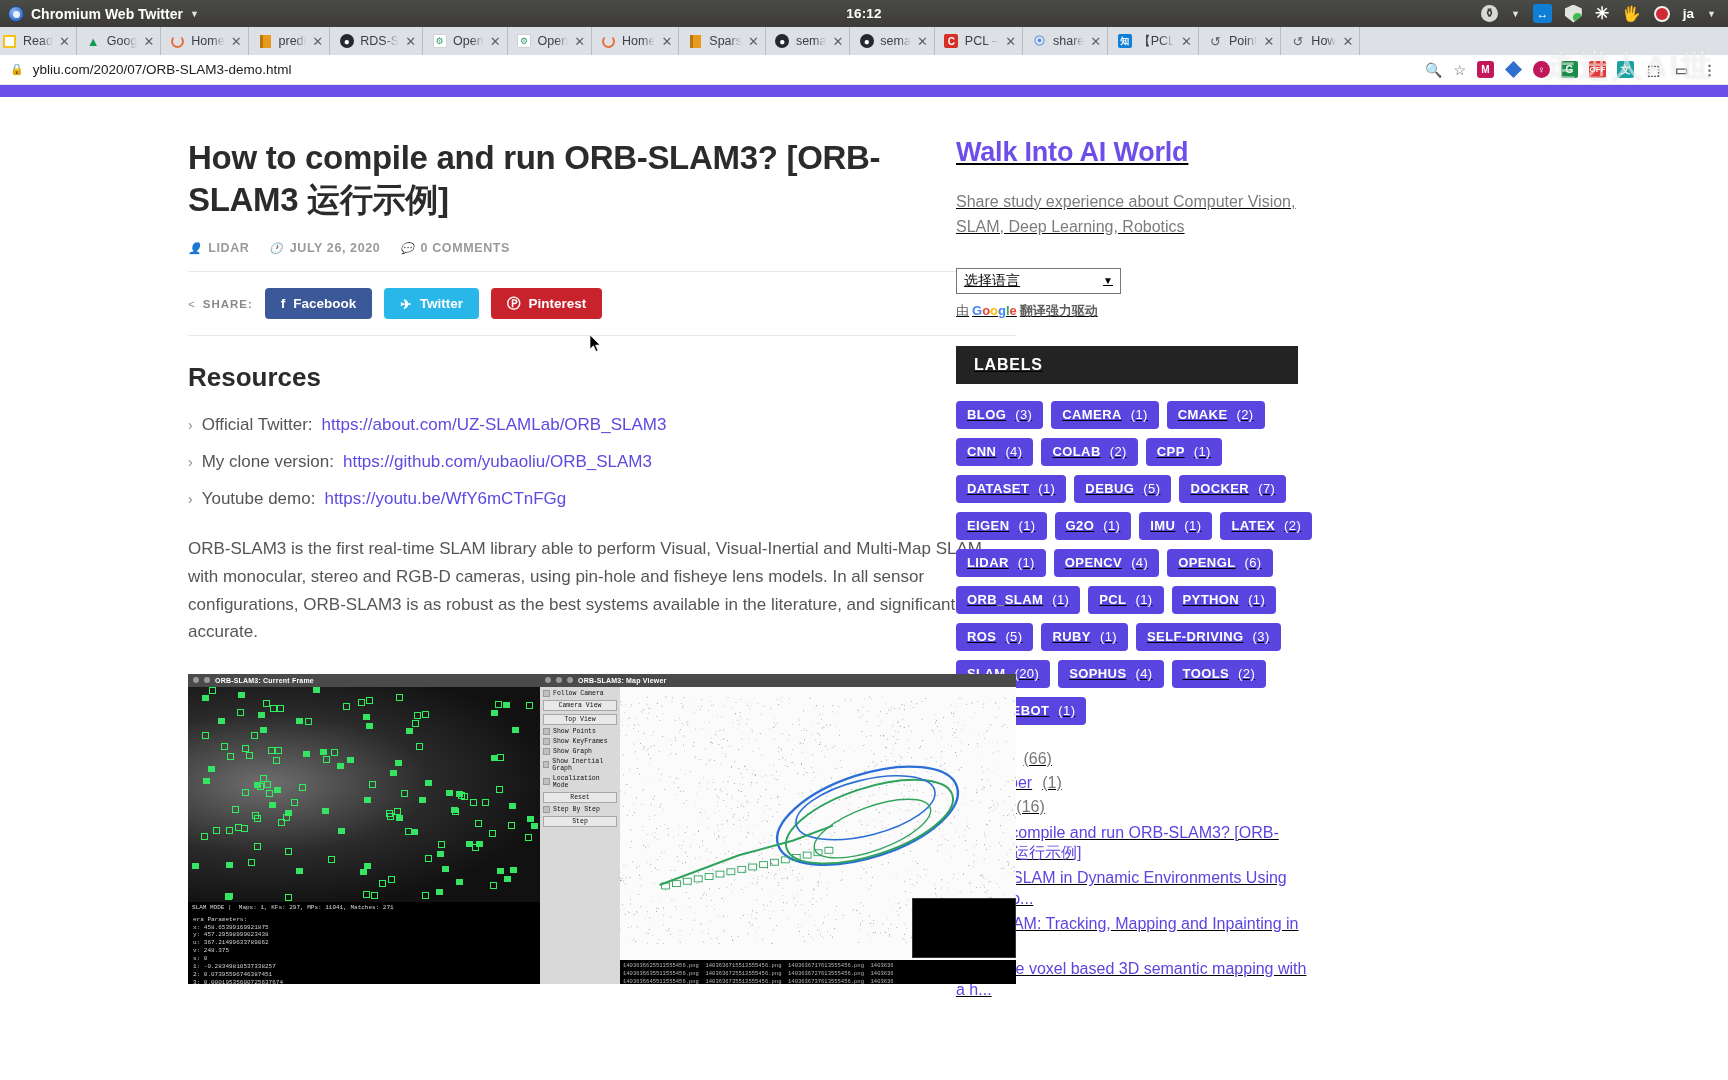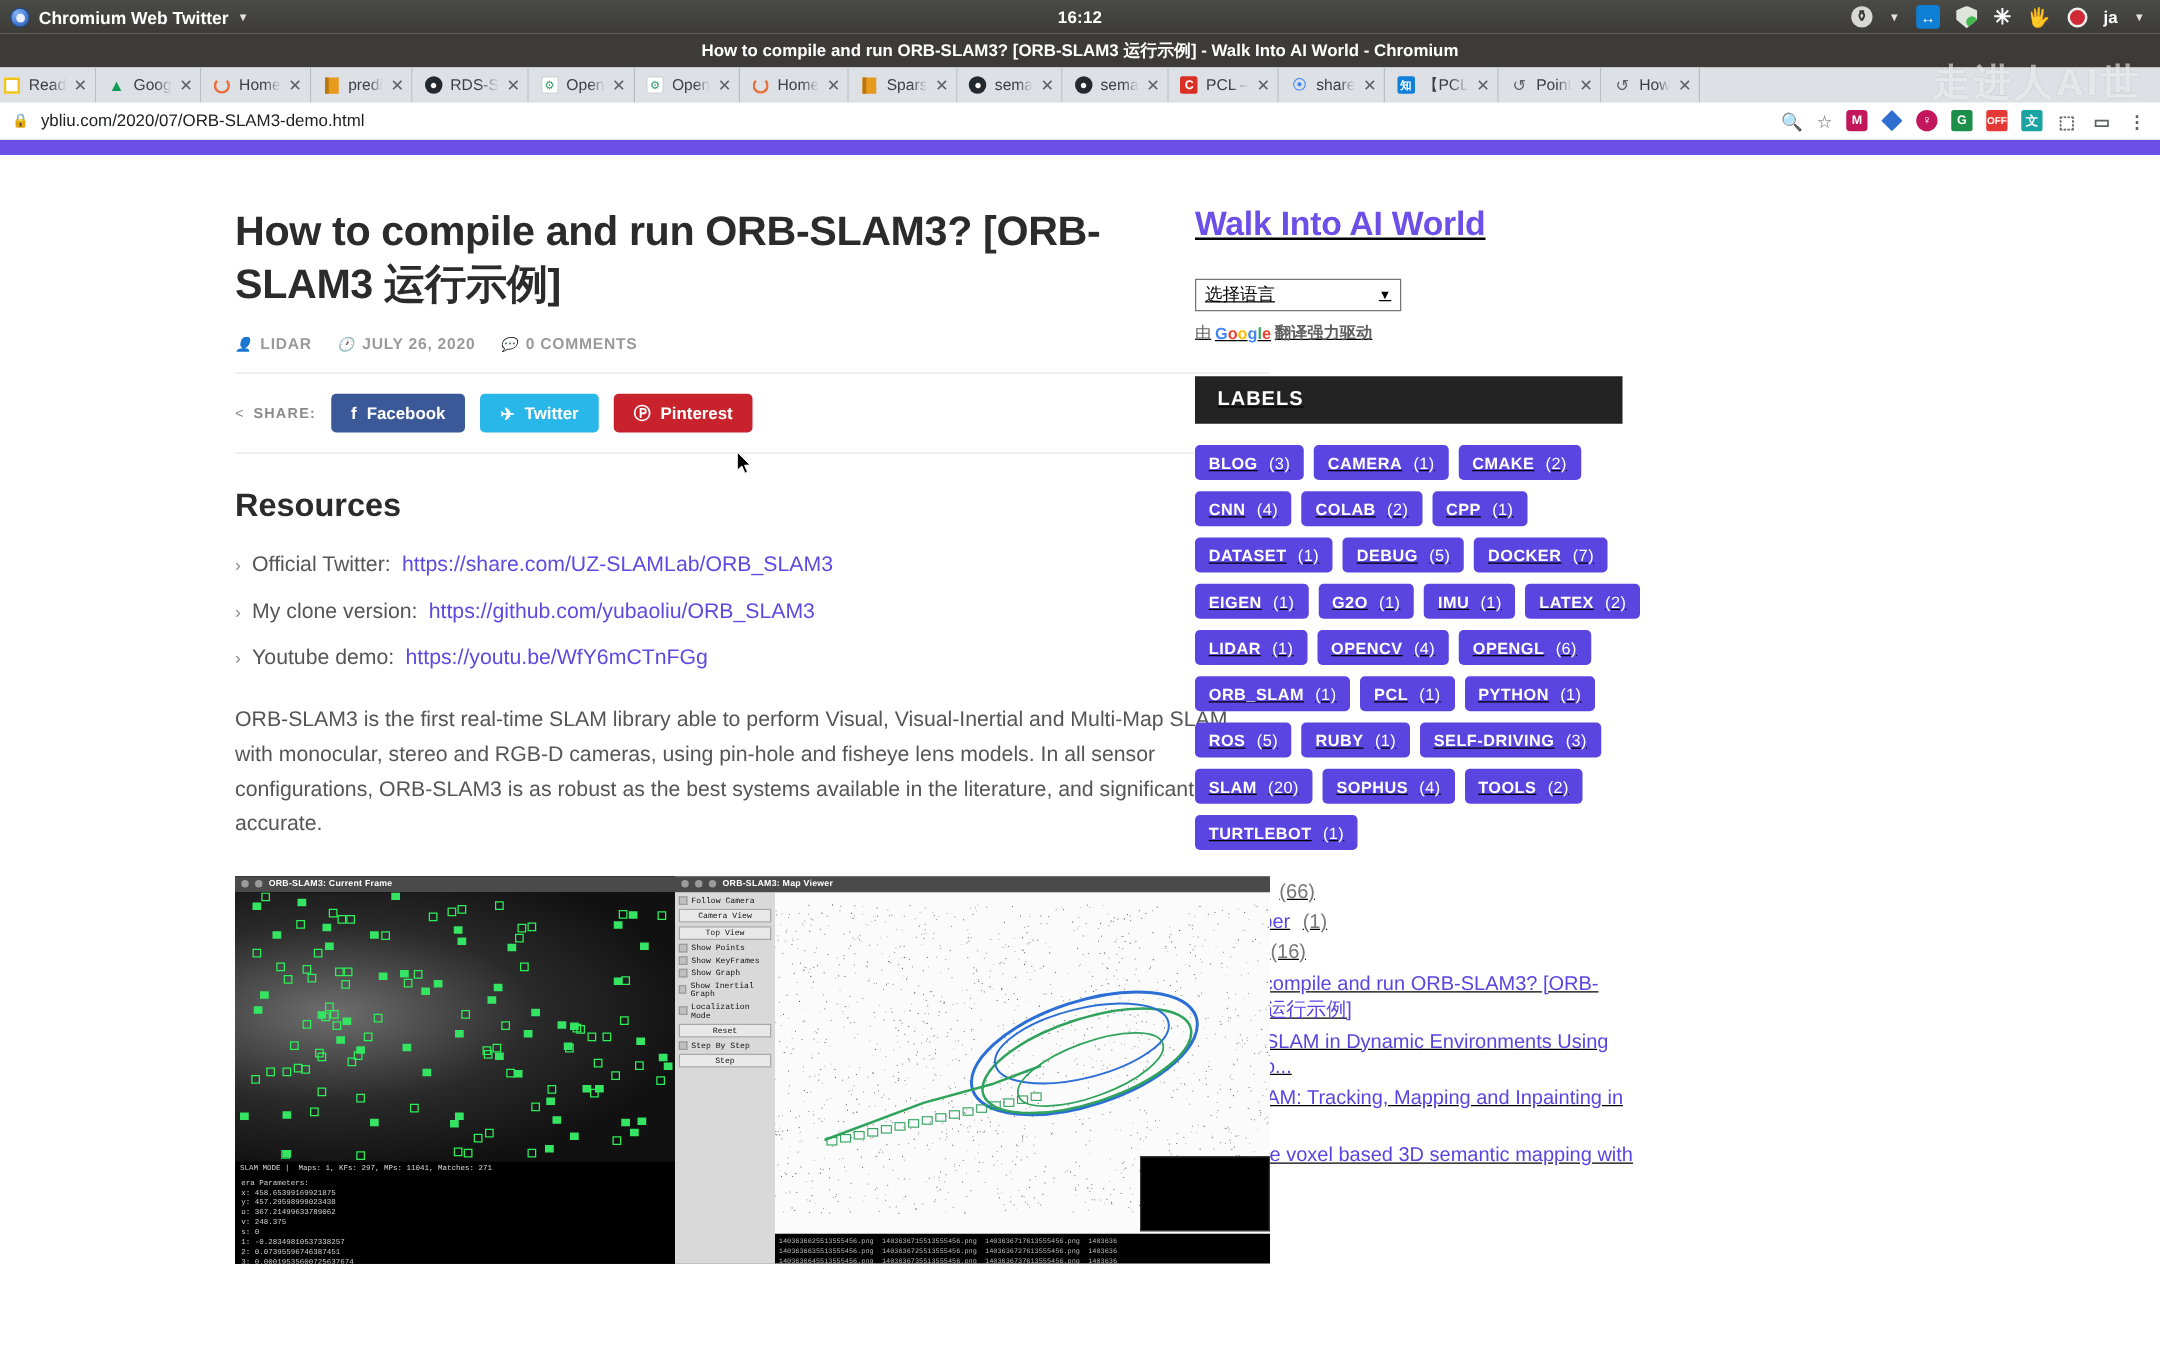--- a/index.html
+++ b/index.html
@@ -253,21 +253,20 @@
     <span class="tray-ico">
         <span class="ico-rec"></span>
       </span>
     <span class="lang">ja</span>
     <span class="caret">▼</span>
   </div>
 </div>
 
 <div class="chrome-win">
 
-  <div class="title-strip">How to compile and run ORB-SLAM3? [ORB-SLAM3 运行示例] - Walk Into AI World - Chromium</div>
 
   <div class="tabstrip">
       <div class="tab first">
         <span class="favicon">
           <span class="fav-sq"></span>
         </span>
         <span class="tlabel">Read</span>
         <span class="tclose">✕</span>
       </div>
       <div class="tab">
@@ -446,21 +445,21 @@
         </div>
 
         <div class="divider2"></div>
 
         <h2 class="h2">Resources</h2>
 
         <div class="reslist" id="reslist">
             <div class="resitem">
               <span class="chev">›</span>
               <span>Official Twitter:</span> 
-              <a href="#">https://share.com/UZ-SLAMLab/ORB_SLAM3</a>
+              <a href="#">https://about.com/UZ-SLAMLab/ORB_SLAM3</a>
             </div>
             <div class="resitem">
               <span class="chev">›</span>
               <span>My clone version:</span> 
               <a href="#">https://github.com/yubaoliu/ORB_SLAM3</a>
             </div>
             <div class="resitem">
               <span class="chev">›</span>
               <span>Youtube demo:</span> 
               <a href="#">https://youtu.be/WfY6mCTnFGg</a>
@@ -2199,20 +2198,21 @@
 1403636635513555456.png  1403636725513555456.png  1403636727613555456.png  1403636
 1403636645513555456.png  1403636735513555456.png  1403636737613555456.png  1403636</div>
               </div>
             </div>
           </div>
         </div>
       </div>
 
       <div class="side-col">
         <div class="blog-title">Walk Into AI World</div>
+        <div class="blog-desc">Share study experience about Computer Vision, SLAM, Deep Learning, Robotics</div>
 
         <div class="lang-select">
           <span>选择语言</span>
           <span class="cv">▼</span>
         </div>
 
         <div class="powered">
           <span>由</span>
           <span class="g-logo"><span>G</span><span>o</span><span>o</span><span>g</span><span>l</span><span>e</span></span>
           <b>翻译强力驱动</b>

